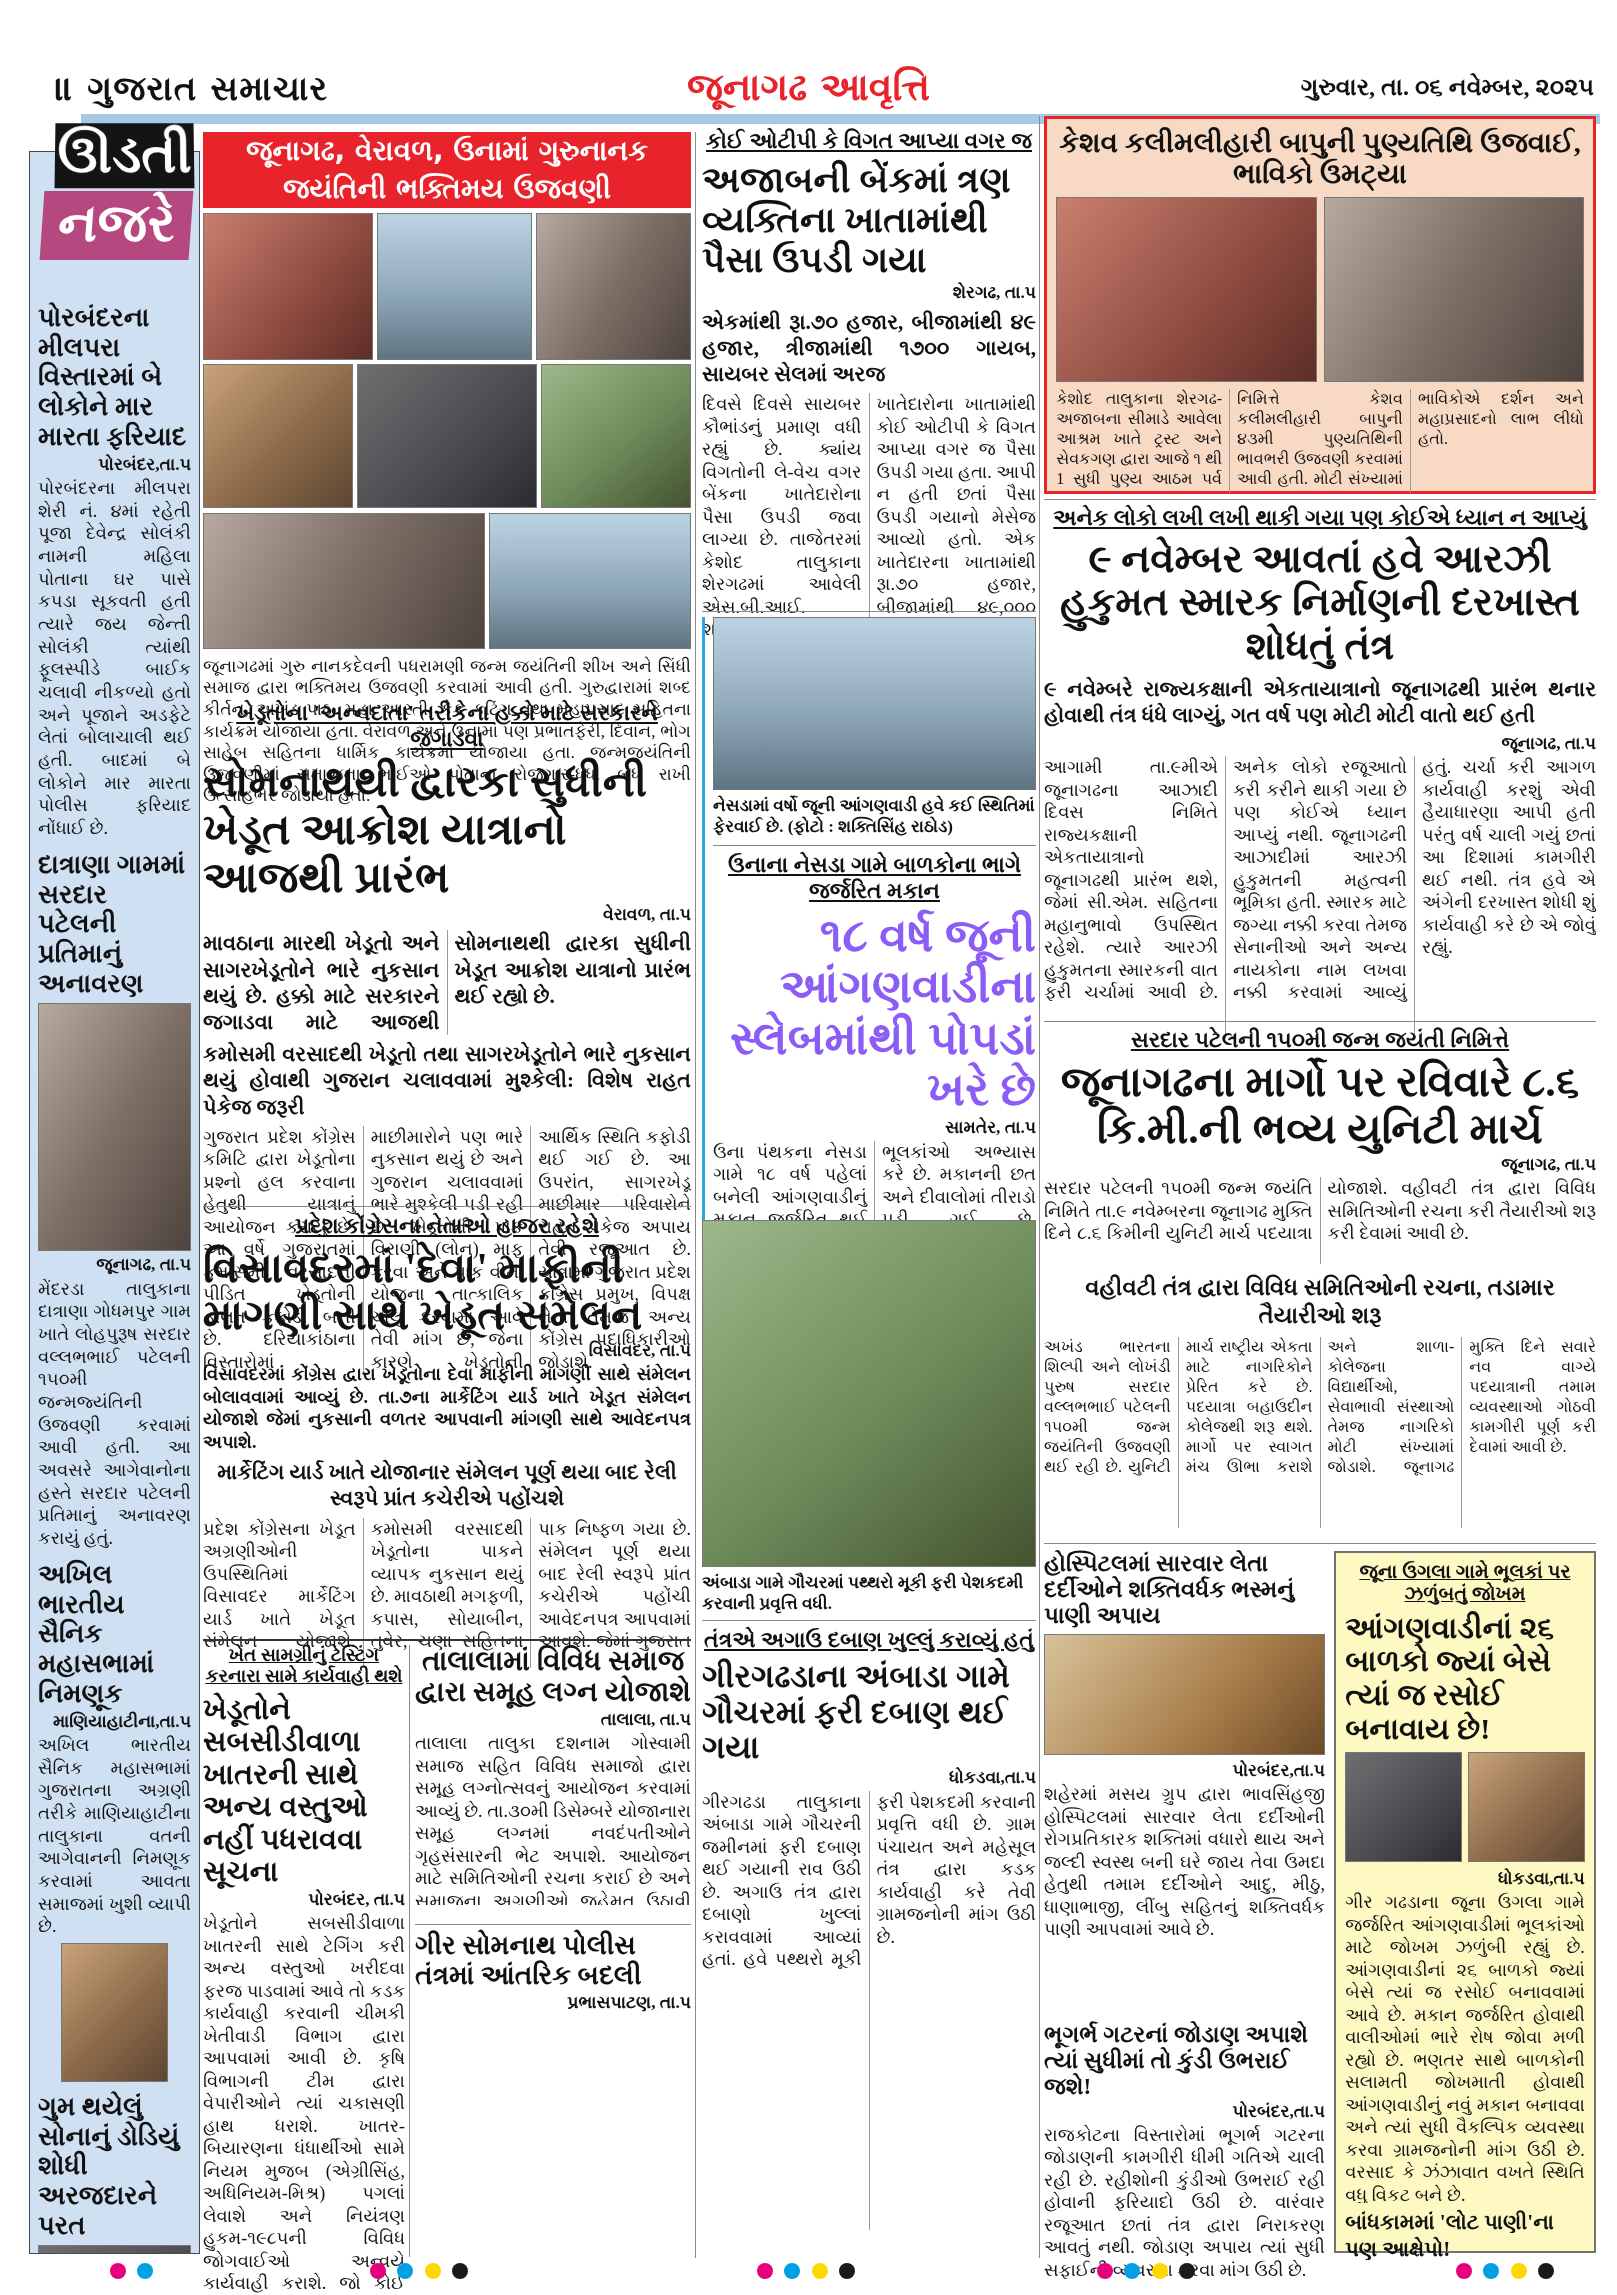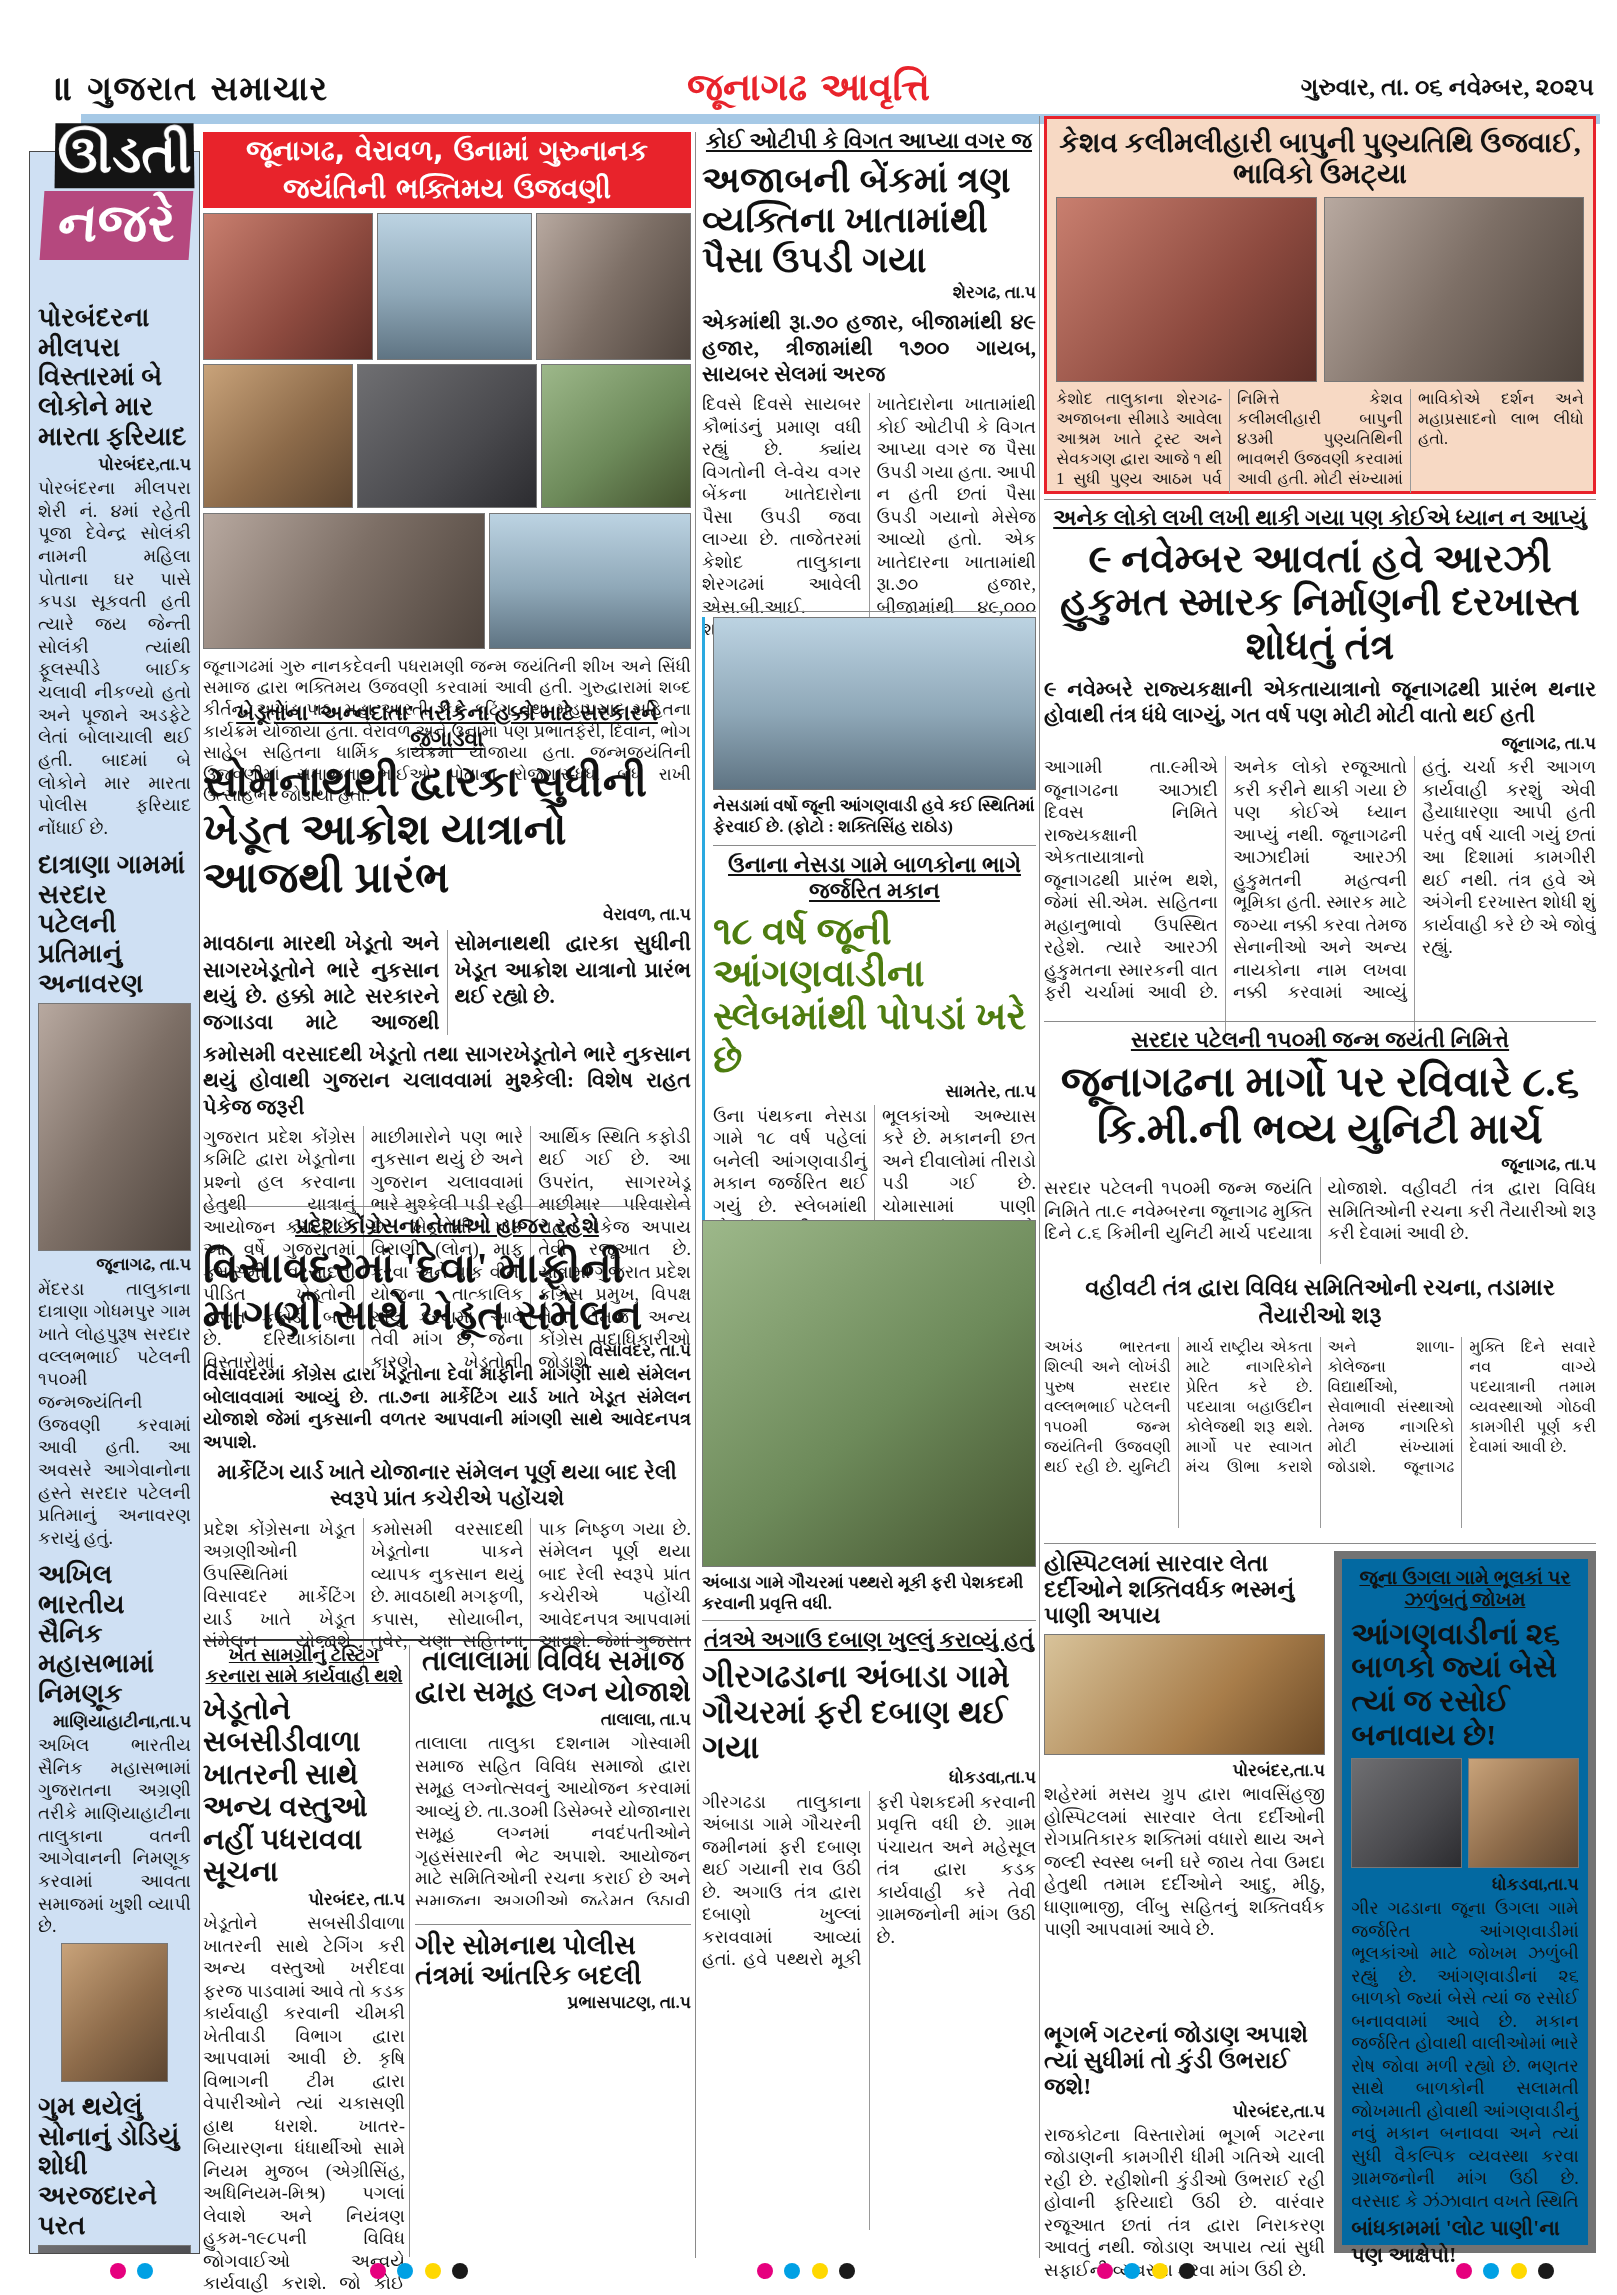--- a/index.html
+++ b/index.html
@@ -42,21 +42,21 @@
   .ph-red{background:linear-gradient(130deg,#c97f6f,#8d4a3f 60%,#5d2e27);}
   .ph-dark{background:linear-gradient(135deg,#6f6f72,#4a4a4e 60%,#2c2c30);}
   .ph-tea{background:linear-gradient(130deg,#d8c39a,#a87d4a 60%,#6d4b27);}
 
   .vrule{background:#8a8a8a;width:1.2px;}
   .hrule{background:#333;height:1.7px;}
   .hrule-thin{background:#8a8a8a;height:1.2px;}
 
   
   .keshav-box{background:#f7d9c4;border:3.5px solid #e8232b;box-sizing:border-box;padding:8px 9.2px;}
-  .orange-box{background:#0369a1;border:8px solid #737373;box-sizing:border-box;padding:8px 9.2px;}
+  .orange-box{background:#fef9c3;border:2px solid #737373;box-sizing:border-box;padding:8px 9.2px;}
   .banner-red{background:#e8232b;color:#fff;font-weight:bold;font-size:28px;text-align:center;
               font-family:"DejaVu Sans", sans-serif;line-height:38px;}
   .blue-edge{border-left:3.5px solid #2aa9e0;padding-left:8px;box-sizing:border-box;}
 
   .dot{border-radius:50%;width:16px;height:16px;display:inline-block;margin-right:9.2px;}
 </style>
 </head>
 <body>
 
 <div class="page">
@@ -115,21 +115,21 @@
     <div class="dl">શેરગઢ, તા.પ</div>
     <div class="subhead">એકમાંથી રૂા.૭૦ હજાર, બીજામાંથી ૪૯ હજાર, ત્રીજામાંથી ૧૭૦૦ ગાયબ, સાયબર સેલમાં અરજ</div>
     <div class="body cols2" style="height:248px;overflow:hidden;">દિવસે દિવસે સાયબર કૌભાંડનું પ્રમાણ વધી રહ્યું છે. ક્યાંય વિગતોની લે-વેચ વગર બેંકના ખાતેદારોના પૈસા ઉપડી જવા લાગ્યા છે. તાજેતરમાં કેશોદ તાલુકાના શેરગઢમાં આવેલી એસ.બી.આઈ. શાખાના ત્રણ ખાતેદારોના ખાતામાંથી કોઈ ઓટીપી કે વિગત આપ્યા વગર જ પૈસા ઉપડી ગયા હતા. આપી ન હતી છતાં પૈસા ઉપડી ગયાનો મેસેજ આવ્યો હતો. એક ખાતેદારના ખાતામાંથી રૂા.૭૦ હજાર, બીજામાંથી ૪૯,૦૦૦ અને ત્રીજામાંથી ૧૭૦૦ રૂપિયા ઉપડી ગયા હતા. આ ખાતેદારોએ સાયબર સેલમાં અરજી આપતાં તપાસ હાથ ધરવામાં આવી છે.</div>
   </div>
 
   <div class="abs blue-edge" style="left:702px;top:617px;width:334px;">
     <div class="ph ph-sky" style="height:173px;"></div>
     <div class="caption" style="margin:4.6px 0 8px 0;">નેસડામાં વર્ષો જૂની આંગણવાડી હવે કઈ સ્થિતિમાં ફેરવાઈ છે. (ફોટો : શક્તિસિંહ રાઠોડ)</div>
     <div class="hrule-thin"></div>
     <div class="kicker" style="margin-top:5.8px;">ઉનાના નેસડા ગામે બાળકોના ભાગે જર્જરિત મકાન</div>
-    <div class="headline" style="font-size:38px;text-align:left;color:#4d7c0f;">૧૮ વર્ષ જૂની આંગણવાડીના સ્લેબમાંથી પોપડાં ખરે છે</div>
+    <div class="headline" style="font-size:46px;text-align:right;color:#8b5cf6;">૧૮ વર્ષ જૂની આંગણવાડીના સ્લેબમાંથી પોપડાં ખરે છે</div>
     <div class="dl">સામતેર, તા.પ</div>
     <div class="body cols2" style="height:323px;overflow:hidden;">ઉના પંથકના નેસડા ગામે ૧૮ વર્ષ પહેલાં બનેલી આંગણવાડીનું મકાન જર્જરિત થઈ ગયું છે. સ્લેબમાંથી પોપડાં ખરી રહ્યા હોવાથી નાના ભૂલકાંઓને ભયના ઓથાર હેઠળ બેસવું પડે છે. ગામમાં આંગણવાડી નં.૩૯ આવેલું છે જ્યાં નાના ભૂલકાંઓ અભ્યાસ કરે છે. મકાનની છત અને દીવાલોમાં તીરાડો પડી ગઈ છે. ચોમાસામાં પાણી ટપકવાનું ચાલુ જ રહે છે. આવી સ્થિતિમાં રч જેટલા ભૂલકાઓને બેસાડવા ક્યાં તે પ્રશ્ન છે. વાલીઓ દ્વારા નવું મકાન બનાવવા માંગ કરવામાં આવી રહી છે.</div>
   </div>
 
   <div class="abs" style="left:702px;top:1220px;width:334px;">
     <div class="ph ph-green" style="height:347px;"></div>
     <div class="caption" style="margin:4.6px 0 5.8px 0;">અંબાડા ગામે ગૌચરમાં પથ્થરો મૂકી ફરી પેશકદમી કરવાની પ્રવૃત્તિ વધી.</div>
     <div class="hrule-thin"></div>
     <div class="kicker" style="margin-top:5.8px;">તંત્રએ અગાઉ દબાણ ખુલ્લું કરાવ્યું હતું</div>
     <div class="headline" style="font-size:32px;text-align:left;">ગીરગઢડાના અંબાડા ગામે ગૌચરમાં ફરી દબાણ થઈ ગયા</div>

